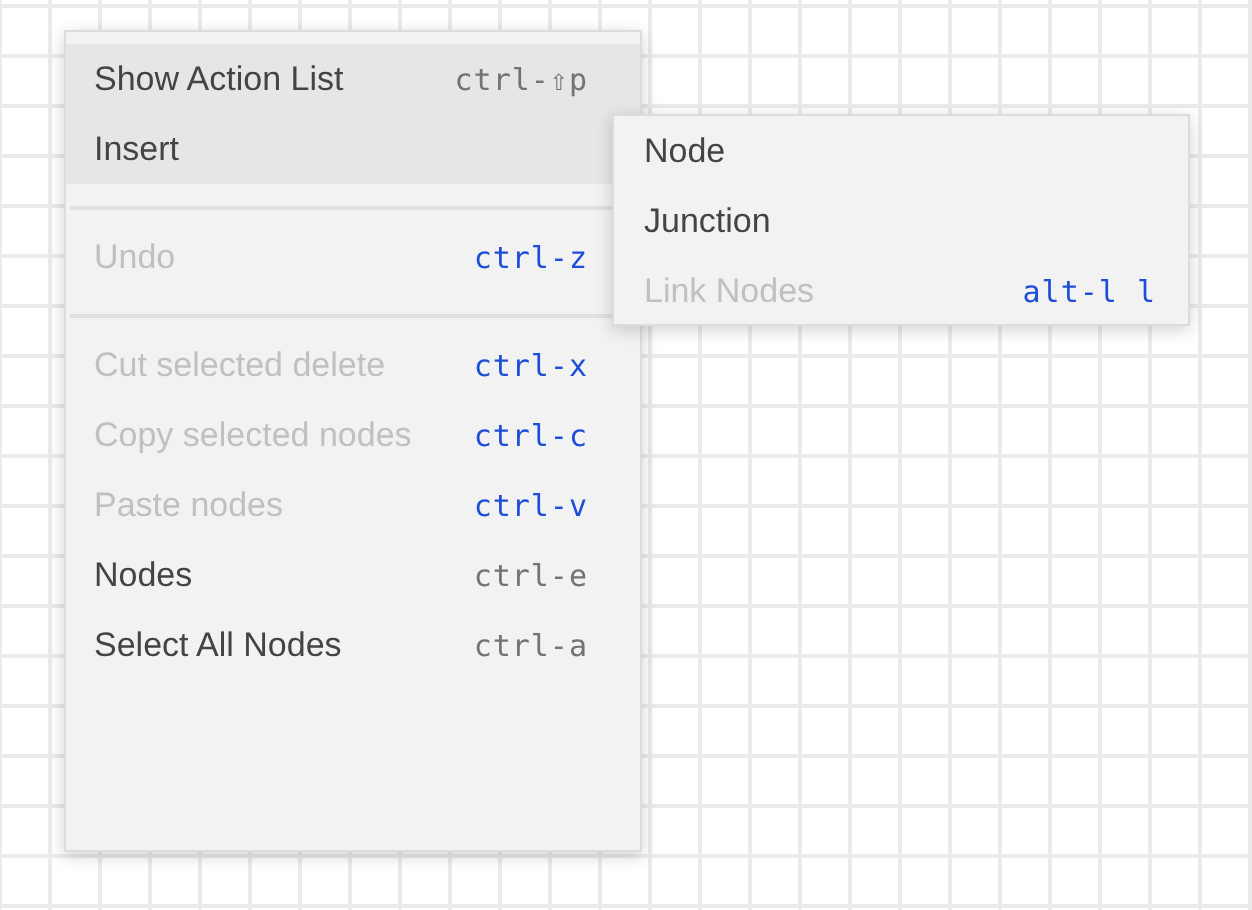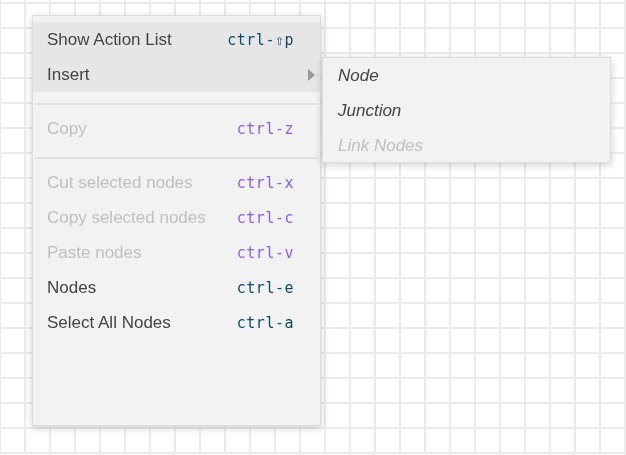--- a/index.html
+++ b/index.html
@@ -14,30 +14,30 @@
       font-family: "Liberation Sans", sans-serif;
     }
     .menu {
       position: absolute; background: #f2f2f2;
       border: 1px solid #dcdcdc;
       box-shadow: 0 2px 8px rgba(0,0,0,0.18);
       box-sizing: border-box;
       text-align: right;
     }
     .main-menu { left: 32px; top: 15px; width: 289px; height: 411px; padding-top: 6px; }
-    .sub-menu { left: 322px; top: 57px; width: 289px; height: 106px; padding-top: 0; font-style: italic; }
+    .sub-menu { left: 306px; top: 57px; width: 289px; height: 106px; padding-top: 0; }
     .item {
       height: 35px; display: flex; align-items: center; justify-content: space-between;
       padding: 0 26px 0 14px; font-size: 17px; color: #444; position: relative;
     }
     .sub-menu .item { padding: 0 16px 0 15px; }
     .item.hl { background: #e6e6e6; }
     .item.disabled { color: #c0c0c0; }
-    .shortcut { font-family: "DejaVu Sans Mono", monospace; font-size: 15px; color: #0c4a6e; letter-spacing: 0.5px; }
-    .item.disabled .shortcut { color: #8b5cf6; }
+    .shortcut { font-family: "DejaVu Sans Mono", monospace; font-size: 15px; color: #737373; letter-spacing: 0.5px; }
+    .item.disabled .shortcut { color: #1d4ed8; }
     .arrow {
       position: absolute; right: 5px; top: 12px; width: 0; height: 0;
       border-top: 6px solid transparent; border-bottom: 6px solid transparent;
       border-left: 7px solid #999;
     }
     .sep-space { height: 11px; }
     .sep { height: 2px; background: #e0e0e0; margin: 0 2px; }
     .sep-after { height: 6px; }
   </style>
 </head>
@@ -49,28 +49,28 @@
     <span class="shortcut">ctrl-⇧p</span>
   </div>
   <div class="item hl">
     <span>Insert</span>
     <span class="arrow"></span>
   </div>
   <div class="sep-space"></div>
   <div class="sep"></div>
   <div class="sep-after"></div>
   <div class="item disabled">
-    <span>Copy</span>
+    <span>Undo</span>
     <span class="shortcut">ctrl-z</span>
   </div>
   <div class="sep-space"></div>
   <div class="sep"></div>
   <div class="sep-after"></div>
   <div class="item disabled">
-    <span>Cut selected nodes</span>
+    <span>Cut selected delete</span>
     <span class="shortcut">ctrl-x</span>
   </div>
   <div class="item disabled">
     <span>Copy selected nodes</span>
     <span class="shortcut">ctrl-c</span>
   </div>
   <div class="item disabled">
     <span>Paste nodes</span>
     <span class="shortcut">ctrl-v</span>
   </div>
@@ -86,14 +86,15 @@
 
 <div class="menu sub-menu">
   <div class="item">
     <span>Node</span>
   </div>
   <div class="item">
     <span>Junction</span>
   </div>
   <div class="item disabled">
     <span>Link Nodes</span>
+    <span class="shortcut">alt-l l</span>
   </div>
 </div>
 
 </body></html>

